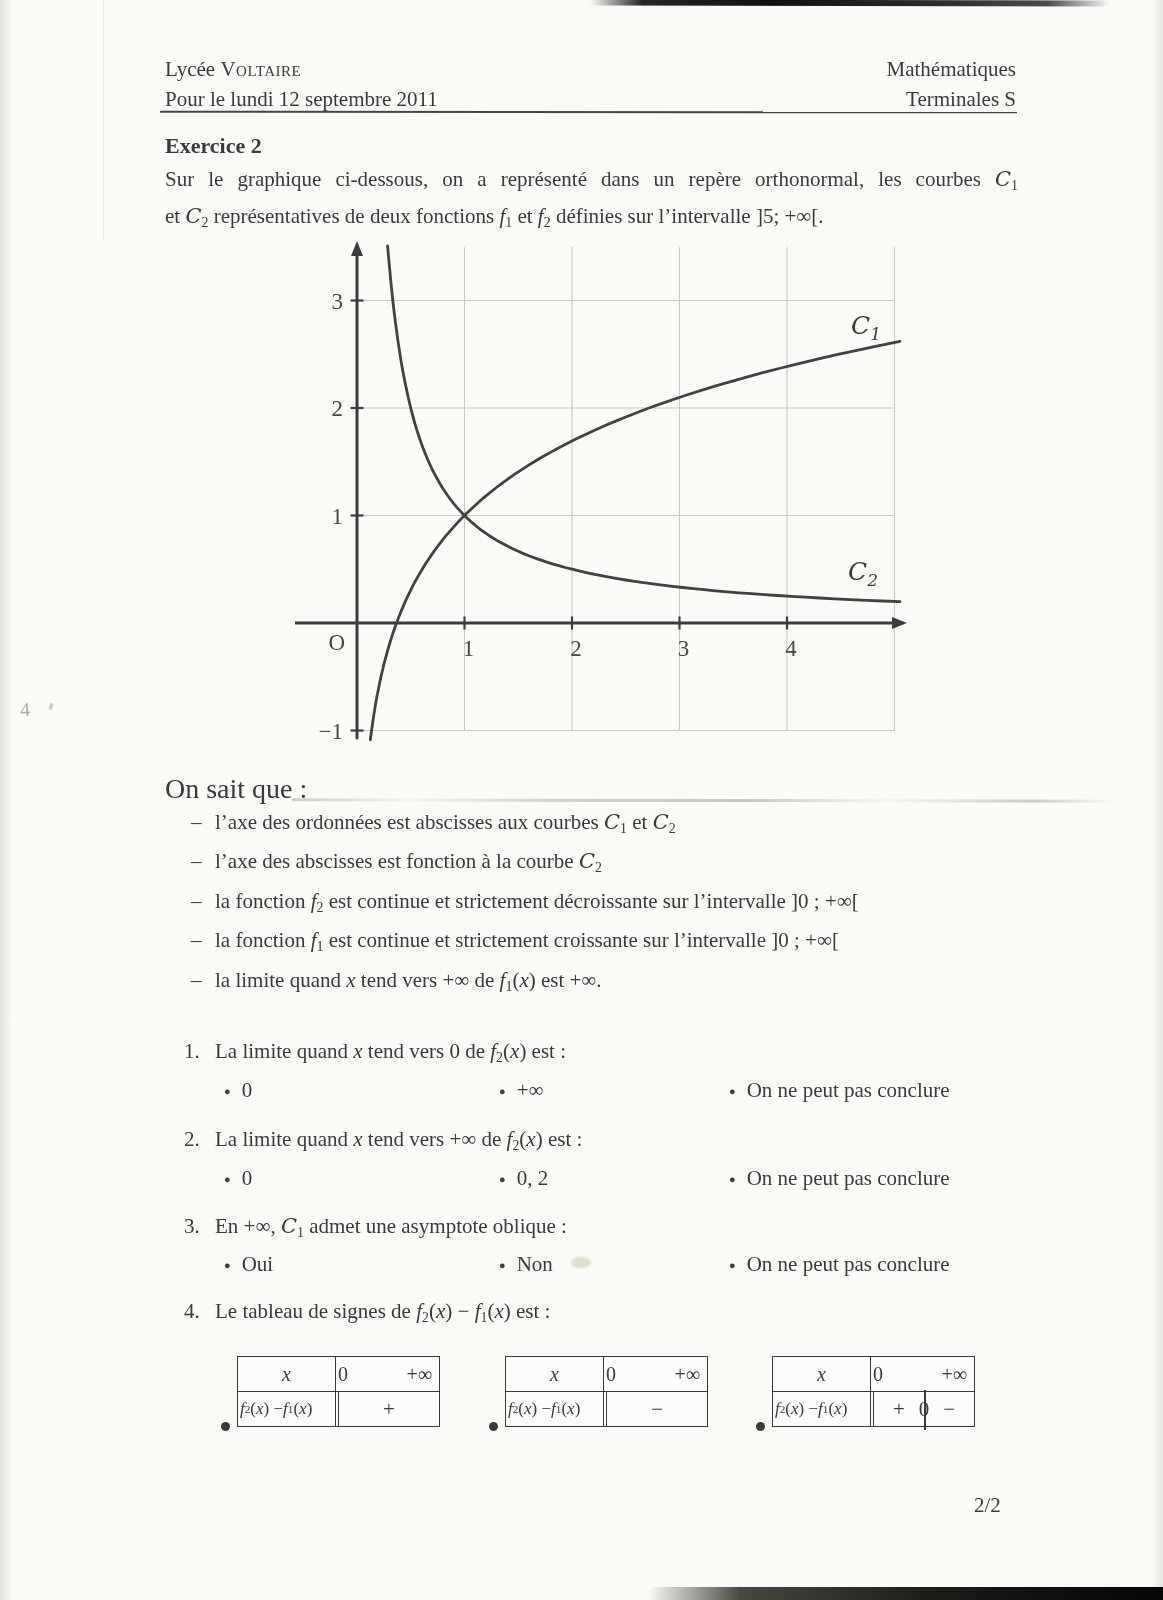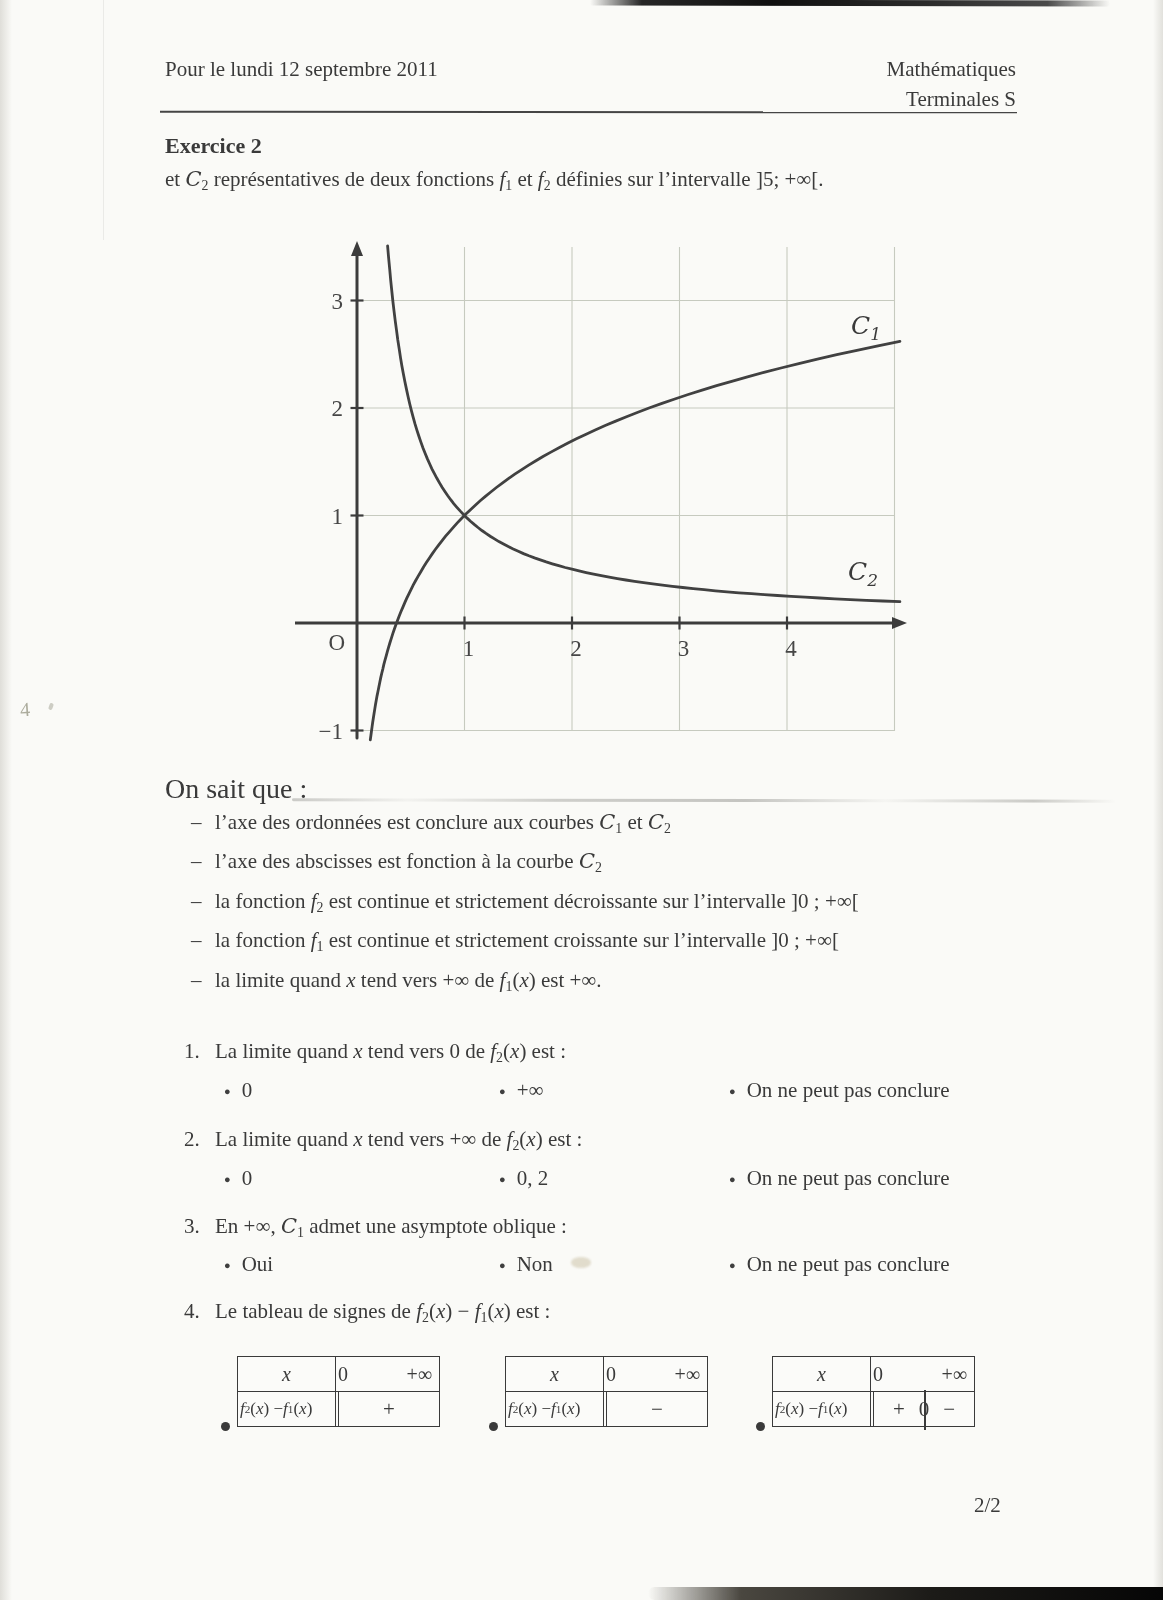--- a/index.html
+++ b/index.html
@@ -97,30 +97,32 @@
   <div class="edge-right"></div>
   <div class="fold-left"></div>
   <div class="smudge-top"></div>
   <div class="smudge-bottom"></div>
   <div class="smudge-onsait"></div>
   <div class="pencil-mark">4</div>
   <div class="pencil-tick"></div>
   <div class="smudge-non"></div>
 
   <div class="hdr-left">
+    <div><span>Lycée </span><span class="smallcaps">Voltaire</span></div>
     <div>Pour le lundi 12 septembre 2011</div>
   </div>
   <div class="hdr-right">
     <div>Mathématiques</div>
     <div>Terminales S</div>
   </div>
   <div class="hdr-rule"></div>
 
   <div class="ex-title">Exercice 2</div>
   <div class="intro">
+    <div class="jline"><span>Sur le graphique ci-dessous, on a représenté dans un repère orthonormal, les courbes </span><span class="rt-cal">C</span><span class="rt-sub">1</span></div>
     <div><span>et </span><span class="rt-cal">C</span><span class="rt-sub">2</span><span> représentatives de deux fonctions </span><span class="rt-i">f</span><span class="rt-sub">1</span><span> et </span><span class="rt-i">f</span><span class="rt-sub">2</span><span> définies sur l’intervalle ]5; +∞[.</span></div>
   </div>
 
   <svg id="graph" width="620" height="515" viewBox="0 0 620 515">
     <g>
         <line x1="169.5" y1="9" x2="169.5" y2="493" class="grid"></line>
         <line x1="277" y1="9" x2="277" y2="493" class="grid"></line>
         <line x1="384.5" y1="9" x2="384.5" y2="493" class="grid"></line>
         <line x1="492" y1="9" x2="492" y2="493" class="grid"></line>
         <line x1="599.5" y1="9" x2="599.5" y2="493" class="grid"></line>
@@ -161,21 +163,21 @@
         <polyline points="92.6,7.8 93.6,19.7 94.7,31.1 95.7,42.3 96.8,53.0 97.9,63.5 99.1,73.6 100.3,83.4 101.6,92.9 102.8,102.0 104.2,110.9 105.5,119.6 106.9,127.9 108.4,136.0 109.9,143.8 111.5,151.4 113.1,158.7 114.7,165.8 116.4,172.7 118.2,179.4 120.0,185.9 121.9,192.1 123.9,198.2 125.9,204.1 127.9,209.8 130.1,215.3 132.3,220.6 134.6,225.8 136.9,230.8 139.4,235.6 141.9,240.3 144.5,244.9 147.1,249.3 149.9,253.5 152.8,257.7 155.7,261.7 158.7,265.6 161.9,269.3 165.1,272.9 168.5,276.5 171.9,279.9 175.5,283.2 179.2,286.4 183.0,289.5 186.9,292.5 191.0,295.4 195.2,298.2 199.5,300.9 203.9,303.6 208.5,306.1 213.3,308.6 218.2,311.0 223.3,313.3 228.5,315.6 233.9,317.8 239.5,319.9 245.3,321.9 251.2,323.9 257.3,325.8 263.7,327.7 270.2,329.5 277.0,331.2 284.0,332.9 291.2,334.6 298.6,336.2 306.3,337.7 314.2,339.2 322.4,340.6 330.9,342.0 339.6,343.4 348.6,344.7 357.9,345.9 367.5,347.2 377.4,348.4 387.7,349.5 398.2,350.6 409.1,351.7 420.4,352.8 432.0,353.8 444.0,354.8 456.4,355.7 469.2,356.6 482.5,357.5 496.1,358.4 510.2,359.2 524.7,360.0 539.8,360.8 555.3,361.6 571.3,362.3 587.8,363.0 604.9,363.7" class="curve"></polyline>
       </g>
     <g>
         <text x="556" y="96" class="curvelab"><tspan>C</tspan><tspan class="sub" dy="6">1</tspan></text>
         <text x="553" y="342" class="curvelab"><tspan>C</tspan><tspan class="sub" dy="6">2</tspan></text>
       </g>
   </svg>
 
   <div class="known-title">On sait que :</div>
   <div class="known-list">
-    <div class="known-item"><span>l’axe des ordonnées est conclure aux courbes </span><span class="rt-cal">C</span><span class="rt-sub">1</span><span> et </span><span class="rt-cal">C</span><span class="rt-sub">2</span></div>
+    <div class="known-item"><span>l’axe des ordonnées est abscisses aux courbes </span><span class="rt-cal">C</span><span class="rt-sub">1</span><span> et </span><span class="rt-cal">C</span><span class="rt-sub">2</span></div>
     <div class="known-item"><span>l’axe des abscisses est fonction à la courbe </span><span class="rt-cal">C</span><span class="rt-sub">2</span></div>
     <div class="known-item"><span>la fonction </span><span class="rt-i">f</span><span class="rt-sub">2</span><span> est continue et strictement décroissante sur l’intervalle ]0 ; +∞[</span></div>
     <div class="known-item"><span>la fonction </span><span class="rt-i">f</span><span class="rt-sub">1</span><span> est continue et strictement croissante sur l’intervalle ]0 ; +∞[</span></div>
     <div class="known-item"><span>la limite quand </span><span class="rt-i">x</span><span> tend vers +∞ de </span><span class="rt-i">f</span><span class="rt-sub">1</span><span>(</span><span class="rt-i">x</span><span>) est +∞.</span></div>
   </div>
 
 
   <span class="qnum" style="top:1039px">1.</span>
   <span class="qtext" style="top:1039px"><span>La limite quand </span><span class="rt-i">x</span><span> tend vers 0 de </span><span class="rt-i">f</span><span class="rt-sub">2</span><span>(</span><span class="rt-i">x</span><span>) est :</span></span>
   <div class="optrow" style="top:1078px">

